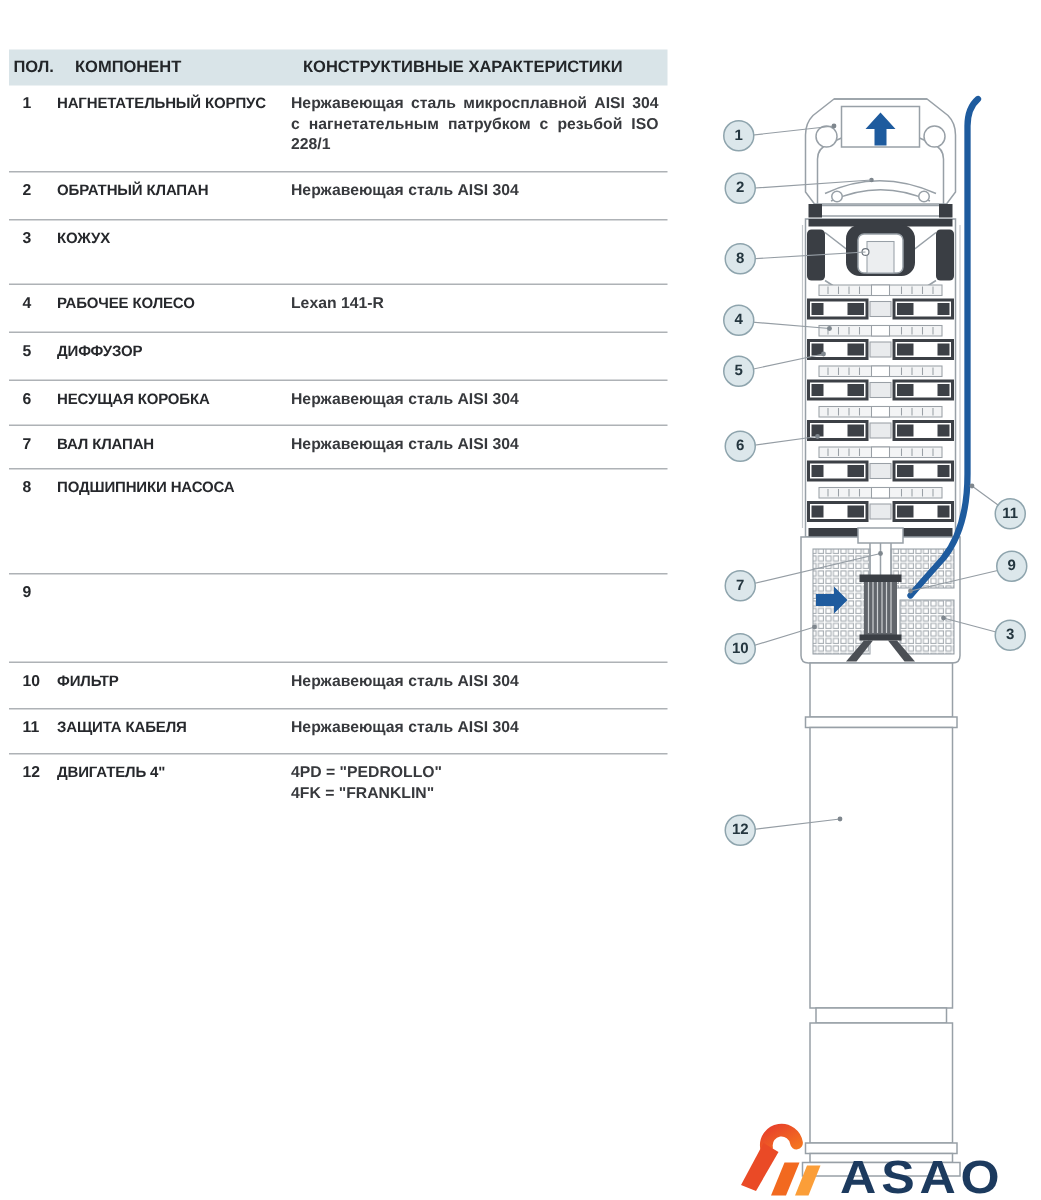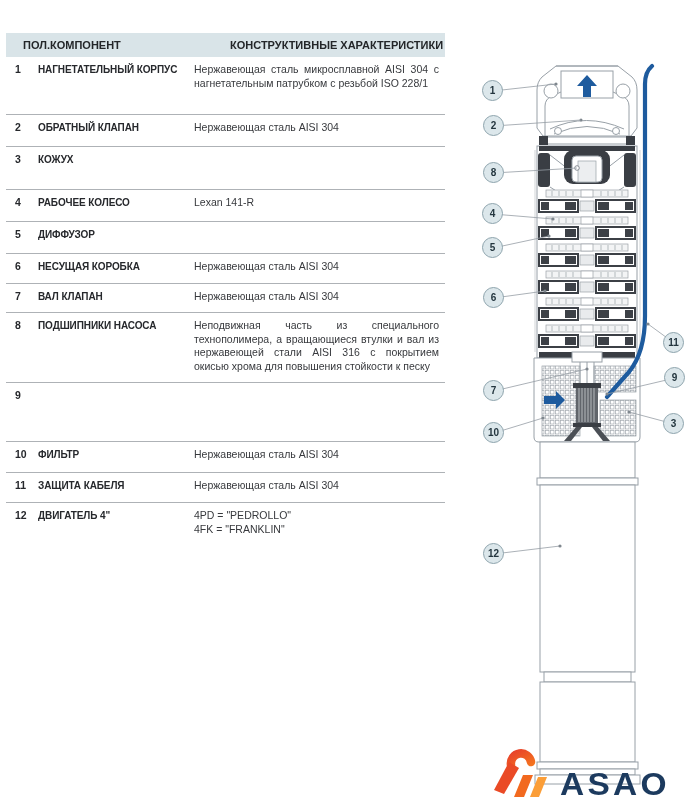--- a/index.html
+++ b/index.html
@@ -4,29 +4,29 @@
 <style>
   html,body{margin:0;padding:0;background:#fff;}
   #canvas{
     position:relative;width:694px;height:800px;background:#ffffff;overflow:hidden;
     font-family:"Liberation Sans","DejaVu Sans",sans-serif;color:#26282c;
   }
   
   #spec-table{position:absolute;left:6px;top:33px;width:439px;}
   .thead{display:flex;background:#d9e4e8;height:24px;align-items:center;
     font-weight:bold;font-size:11px;color:#232629;}
-  .h-pos{width:44px;padding-left:17px;box-sizing:border-box;}
+  .h-pos{width:44px;padding-left:3px;box-sizing:border-box;}
   .h-comp{width:152px;}
-  .h-char{flex:1;margin-left:28px;}
+  .h-char{flex:1;}
   .trow{display:flex;border-bottom:1px solid #aeb2b6;padding-top:6px;box-sizing:border-box;align-items:flex-start;}
   .c-num{width:32px;padding-left:9px;box-sizing:border-box;font-weight:bold;font-size:10.5px;line-height:13px;}
   .c-name{width:156px;box-sizing:border-box;padding-right:4px;font-weight:bold;font-size:10px;
     line-height:13px;white-space:pre-line;letter-spacing:-0.1px;}
   .c-desc{flex:1;font-size:10.5px;line-height:13.5px;color:#37393d;text-align:justify;
-    white-space:pre-line;padding-right:6px;box-sizing:border-box;}
+    white-space:pre-line;padding-right:6px;box-sizing:border-box;font-weight:bold;}
   
   #pump-svg{position:absolute;left:0;top:0;z-index:1;}
   .callout{position:absolute;z-index:3;width:21px;height:21px;border-radius:50%;
     background:#dce7eb;border:1px solid #8ea4ad;box-sizing:border-box;
     display:flex;align-items:center;justify-content:center;
     font-size:10px;font-weight:bold;color:#24363f;}
   
   #logo{position:absolute;left:494px;top:742px;z-index:4;display:flex;align-items:center;}
   #logo-text{font-weight:bold;font-size:31px;line-height:30px;color:#1c3a5e;
     letter-spacing:3px;transform:scaleX(1.08);transform-origin:left bottom;
@@ -73,21 +73,20 @@
       <span class="c-desc">Нержавеющая сталь AISI 304</span>
     </div>
     <div class="trow" style="min-height:29px">
       <span class="c-num">7</span>
       <span class="c-name">ВАЛ КЛАПАН</span>
       <span class="c-desc">Нержавеющая сталь AISI 304</span>
     </div>
     <div class="trow" style="min-height:70px">
       <span class="c-num">8</span>
       <span class="c-name">ПОДШИПНИКИ НАСОСА</span>
-      <span class="c-desc">Неподвижная часть из специального технополимера, а вращающиеся втулки и вал из нержавеющей стали AISI 316 с покрытием окисью хрома для повышения стойкости к песку</span>
     </div>
     <div class="trow" style="min-height:59px">
       <span class="c-num">9</span>
     </div>
     <div class="trow" style="min-height:31px">
       <span class="c-num">10</span>
       <span class="c-name">ФИЛЬТР</span>
       <span class="c-desc">Нержавеющая сталь AISI 304</span>
     </div>
     <div class="trow" style="min-height:30px">

